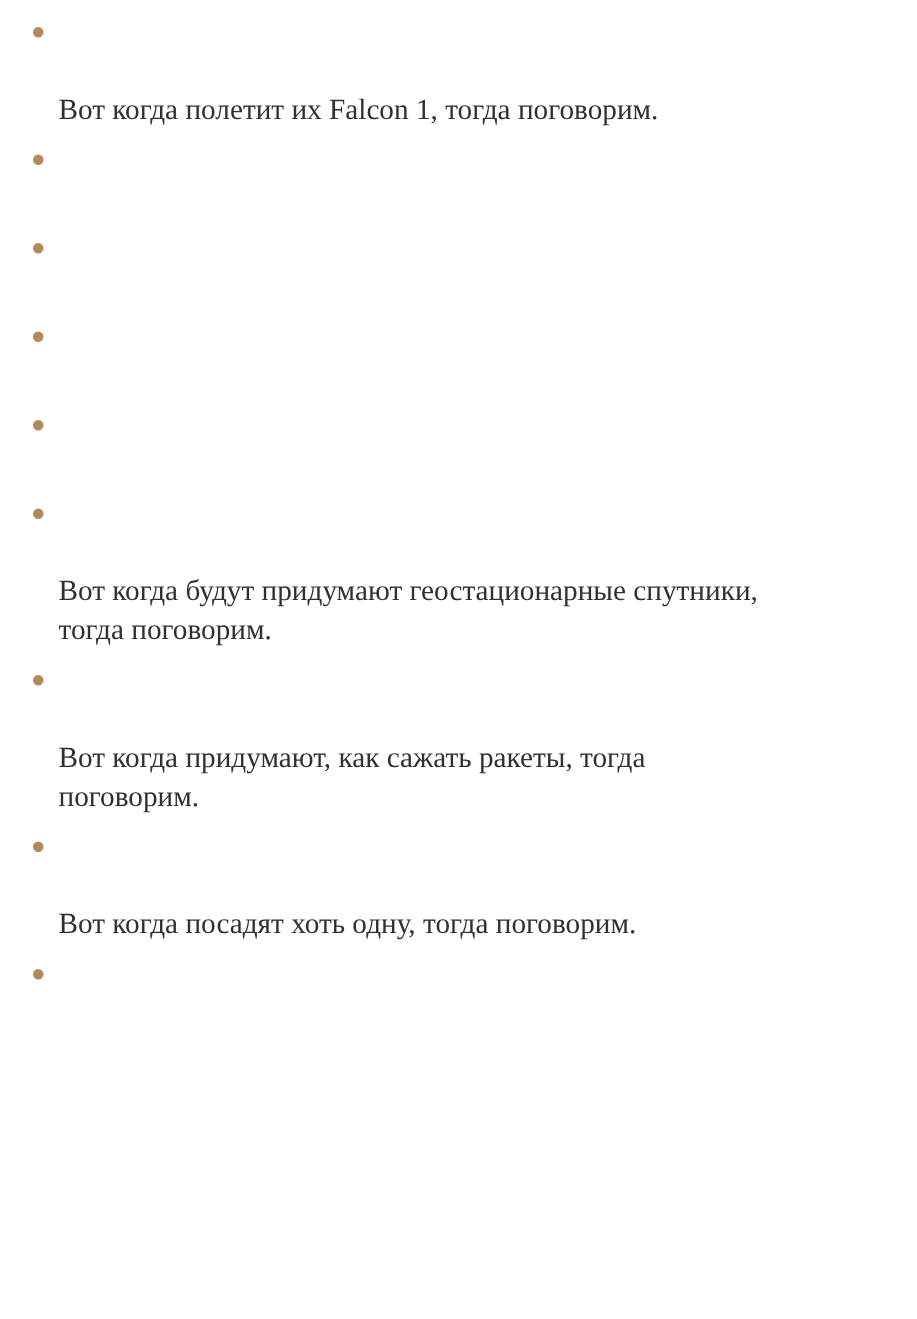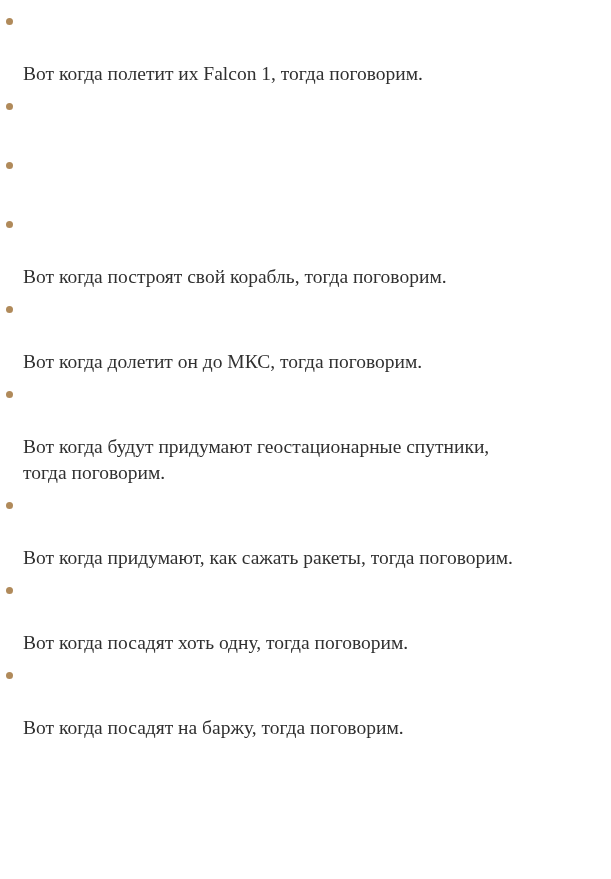--- a/index.html
+++ b/index.html
@@ -9,21 +9,21 @@
   }
   body {
     width: 611px;
     height: 879px;
     overflow: hidden;
     font-family: "Liberation Serif", serif;
   }
   .page {
     box-sizing: border-box;
     width: 538px;
-    padding: 9px 12px 0 6px;
+    padding: 9px 12px 0 22px;
   }
   ul.milestones {
     list-style: none;
     margin: 0;
     padding: 0;
   }
   ul.milestones li {
     position: relative;
     padding-left: 17px;
     margin: 0 0 7px 0;
@@ -57,38 +57,35 @@
       <span class="item-text">Вот когда полетит их Falcon 1, тогда поговорим.</span>
     </li>
       <li>
       <span class="bullet filled"></span>
     </li>
       <li>
       <span class="bullet filled"></span>
     </li>
       <li>
       <span class="bullet filled"></span>
-      <span class="item-text">Вот когда построят свой корабль, тогда поговорим.</span>
     </li>
       <li>
       <span class="bullet filled"></span>
-      <span class="item-text">Вот когда долетит он до МКС, тогда поговорим.</span>
     </li>
       <li>
       <span class="bullet filled"></span>
       <span class="item-text">Вот когда будут придумают геостационарные спутники,
 тогда поговорим.</span>
     </li>
       <li>
       <span class="bullet filled"></span>
       <span class="item-text">Вот когда придумают, как сажать ракеты, тогда поговорим.</span>
     </li>
       <li>
       <span class="bullet filled"></span>
       <span class="item-text">Вот когда посадят хоть одну, тогда поговорим.</span>
     </li>
       <li>
       <span class="bullet filled"></span>
-      <span class="item-text">Вот когда посадят на баржу, тогда поговорим.</span>
     </li>
     </ul>
 
 </div>
 
 </body></html>

